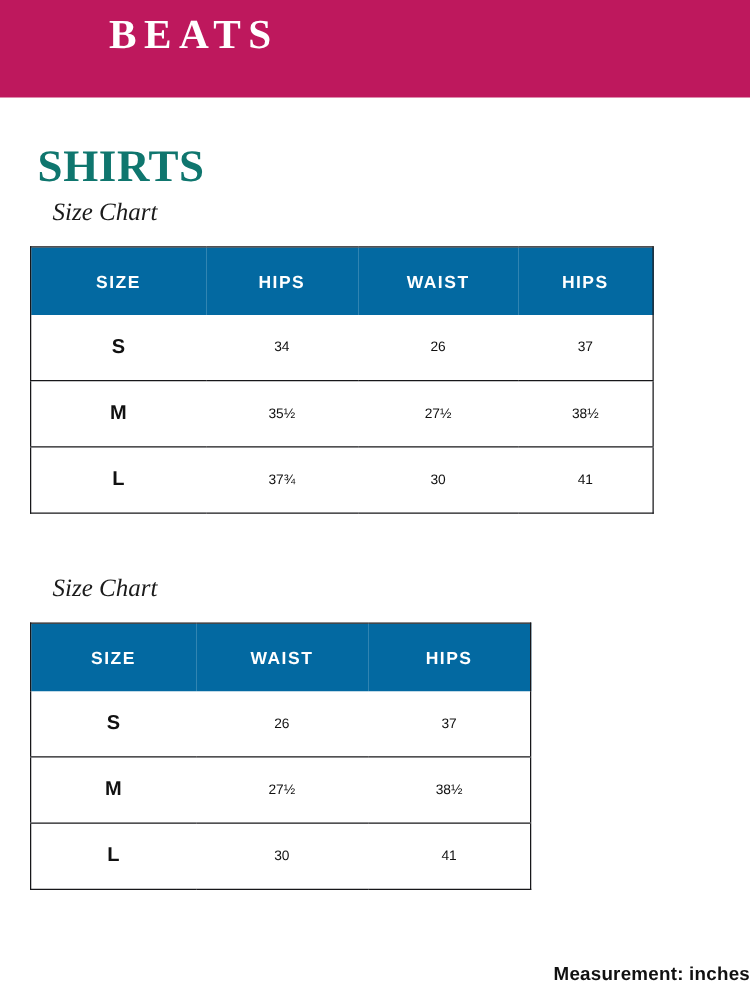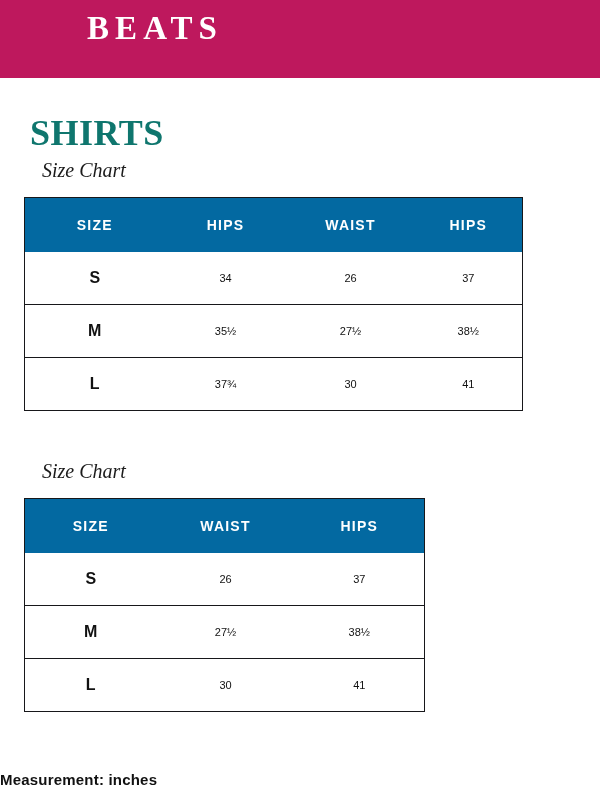--- a/index.html
+++ b/index.html
@@ -120,21 +120,21 @@
   
   #bottoms-table { width: 400px; }
   #bottoms-table col.c1 { width: 132px; }
   #bottoms-table col.c2 { width: 138px; }
   #bottoms-table col.c3 { width: 130px; }
 
   .footnote {
     position: absolute;
     left: 0;
     width: 600px;
-    text-align: left;
+    text-align: right;
     font-size: 15px;
     font-weight: 700;
     color: #111111;
     letter-spacing: 0.2px;
   }
 </style>
 </head>
 <body>
 
 <div class="banner">

